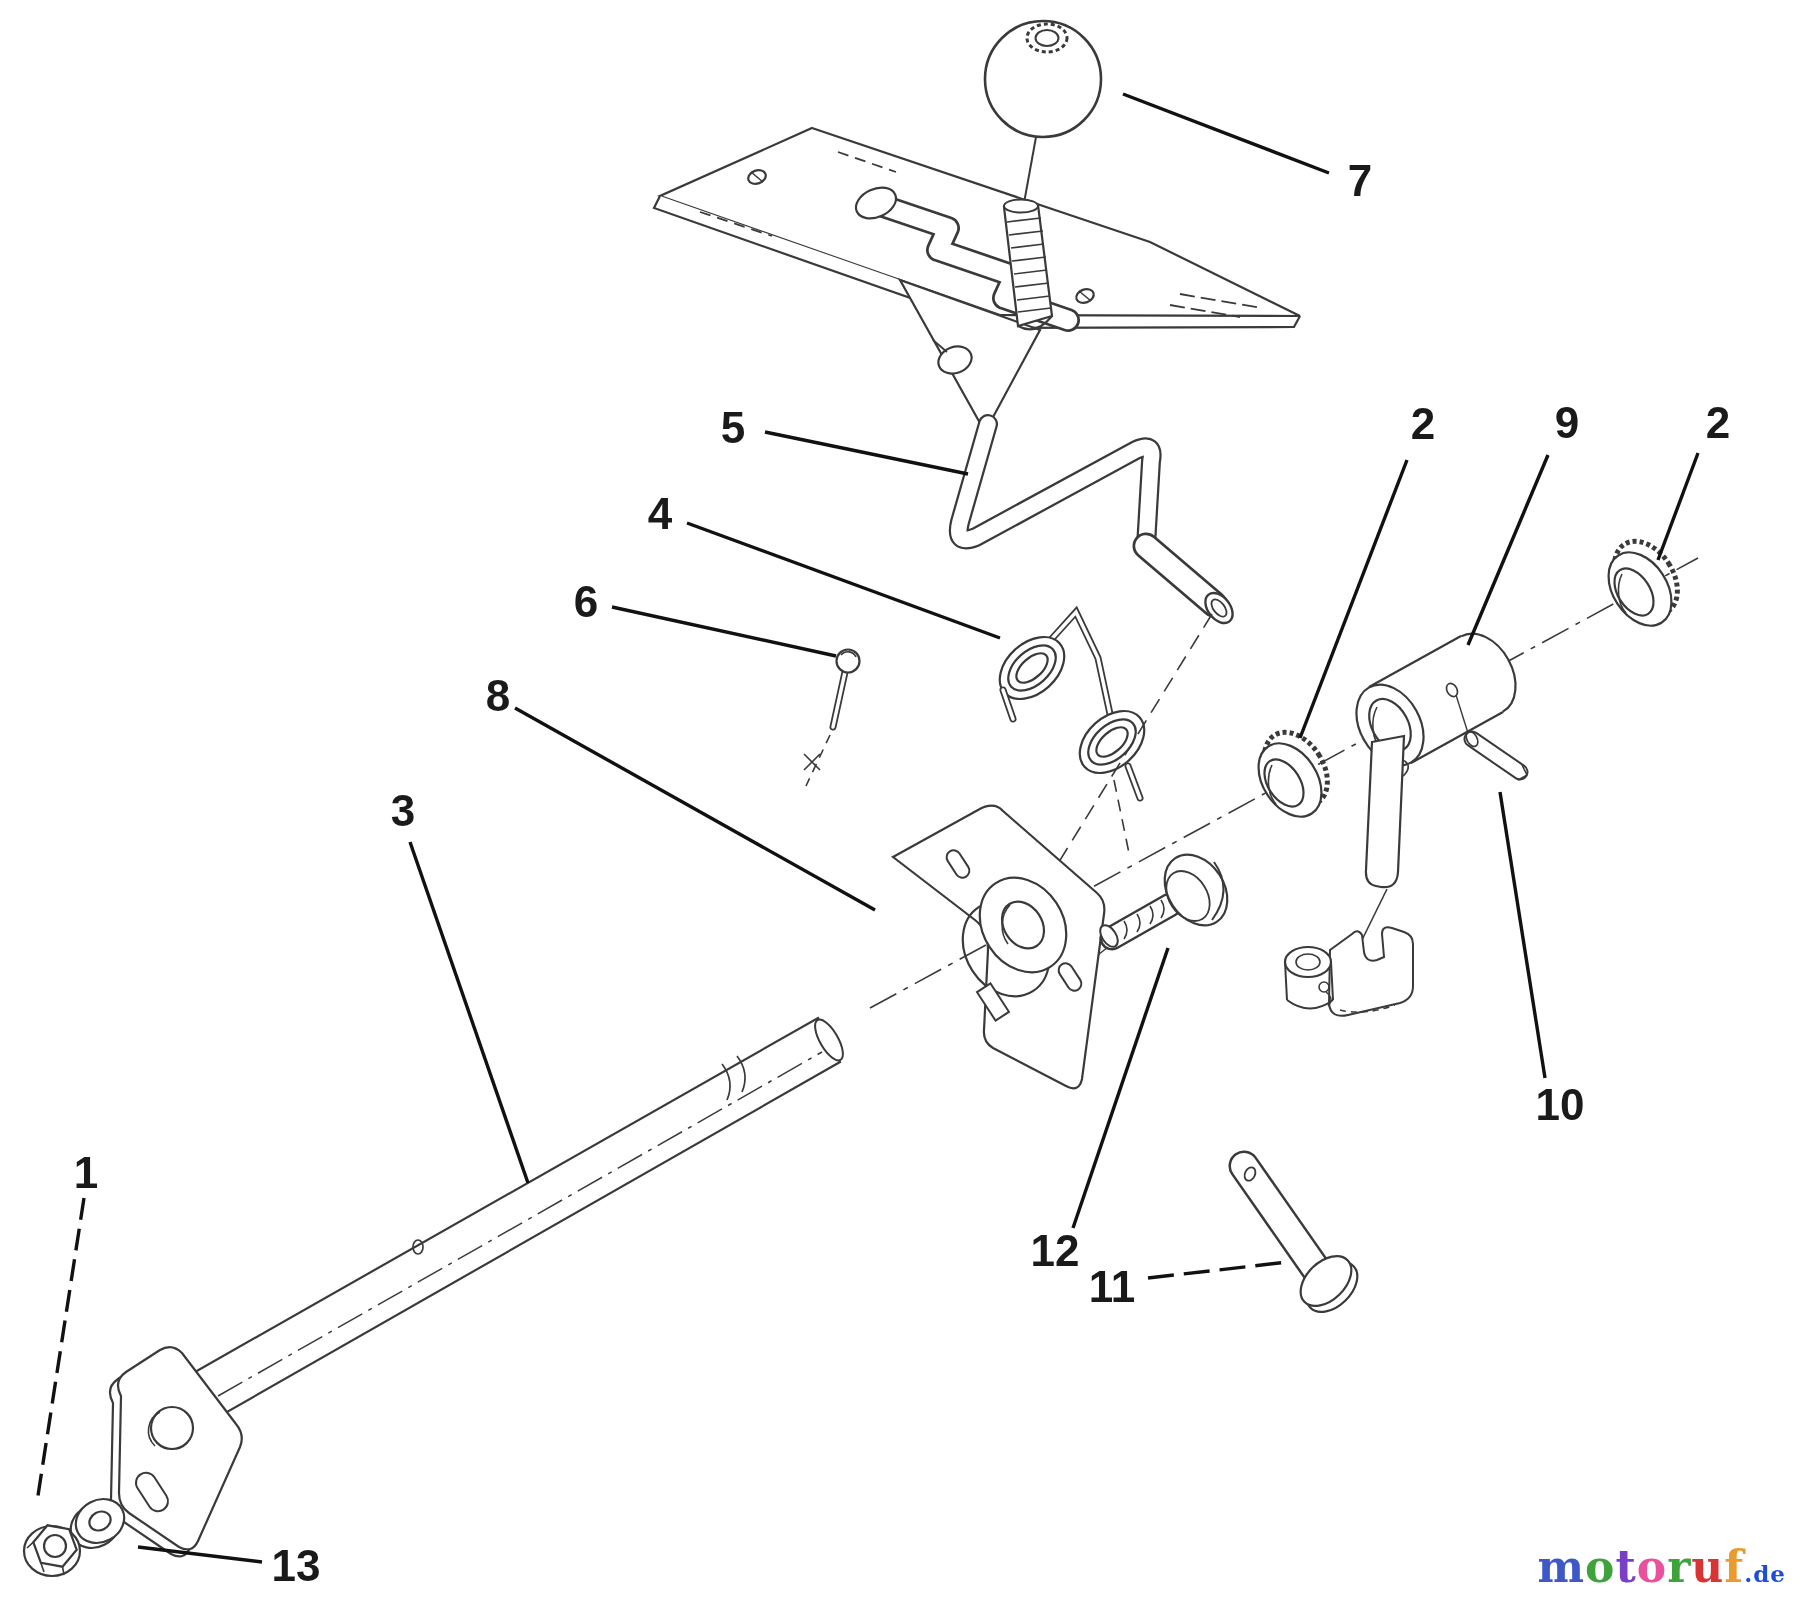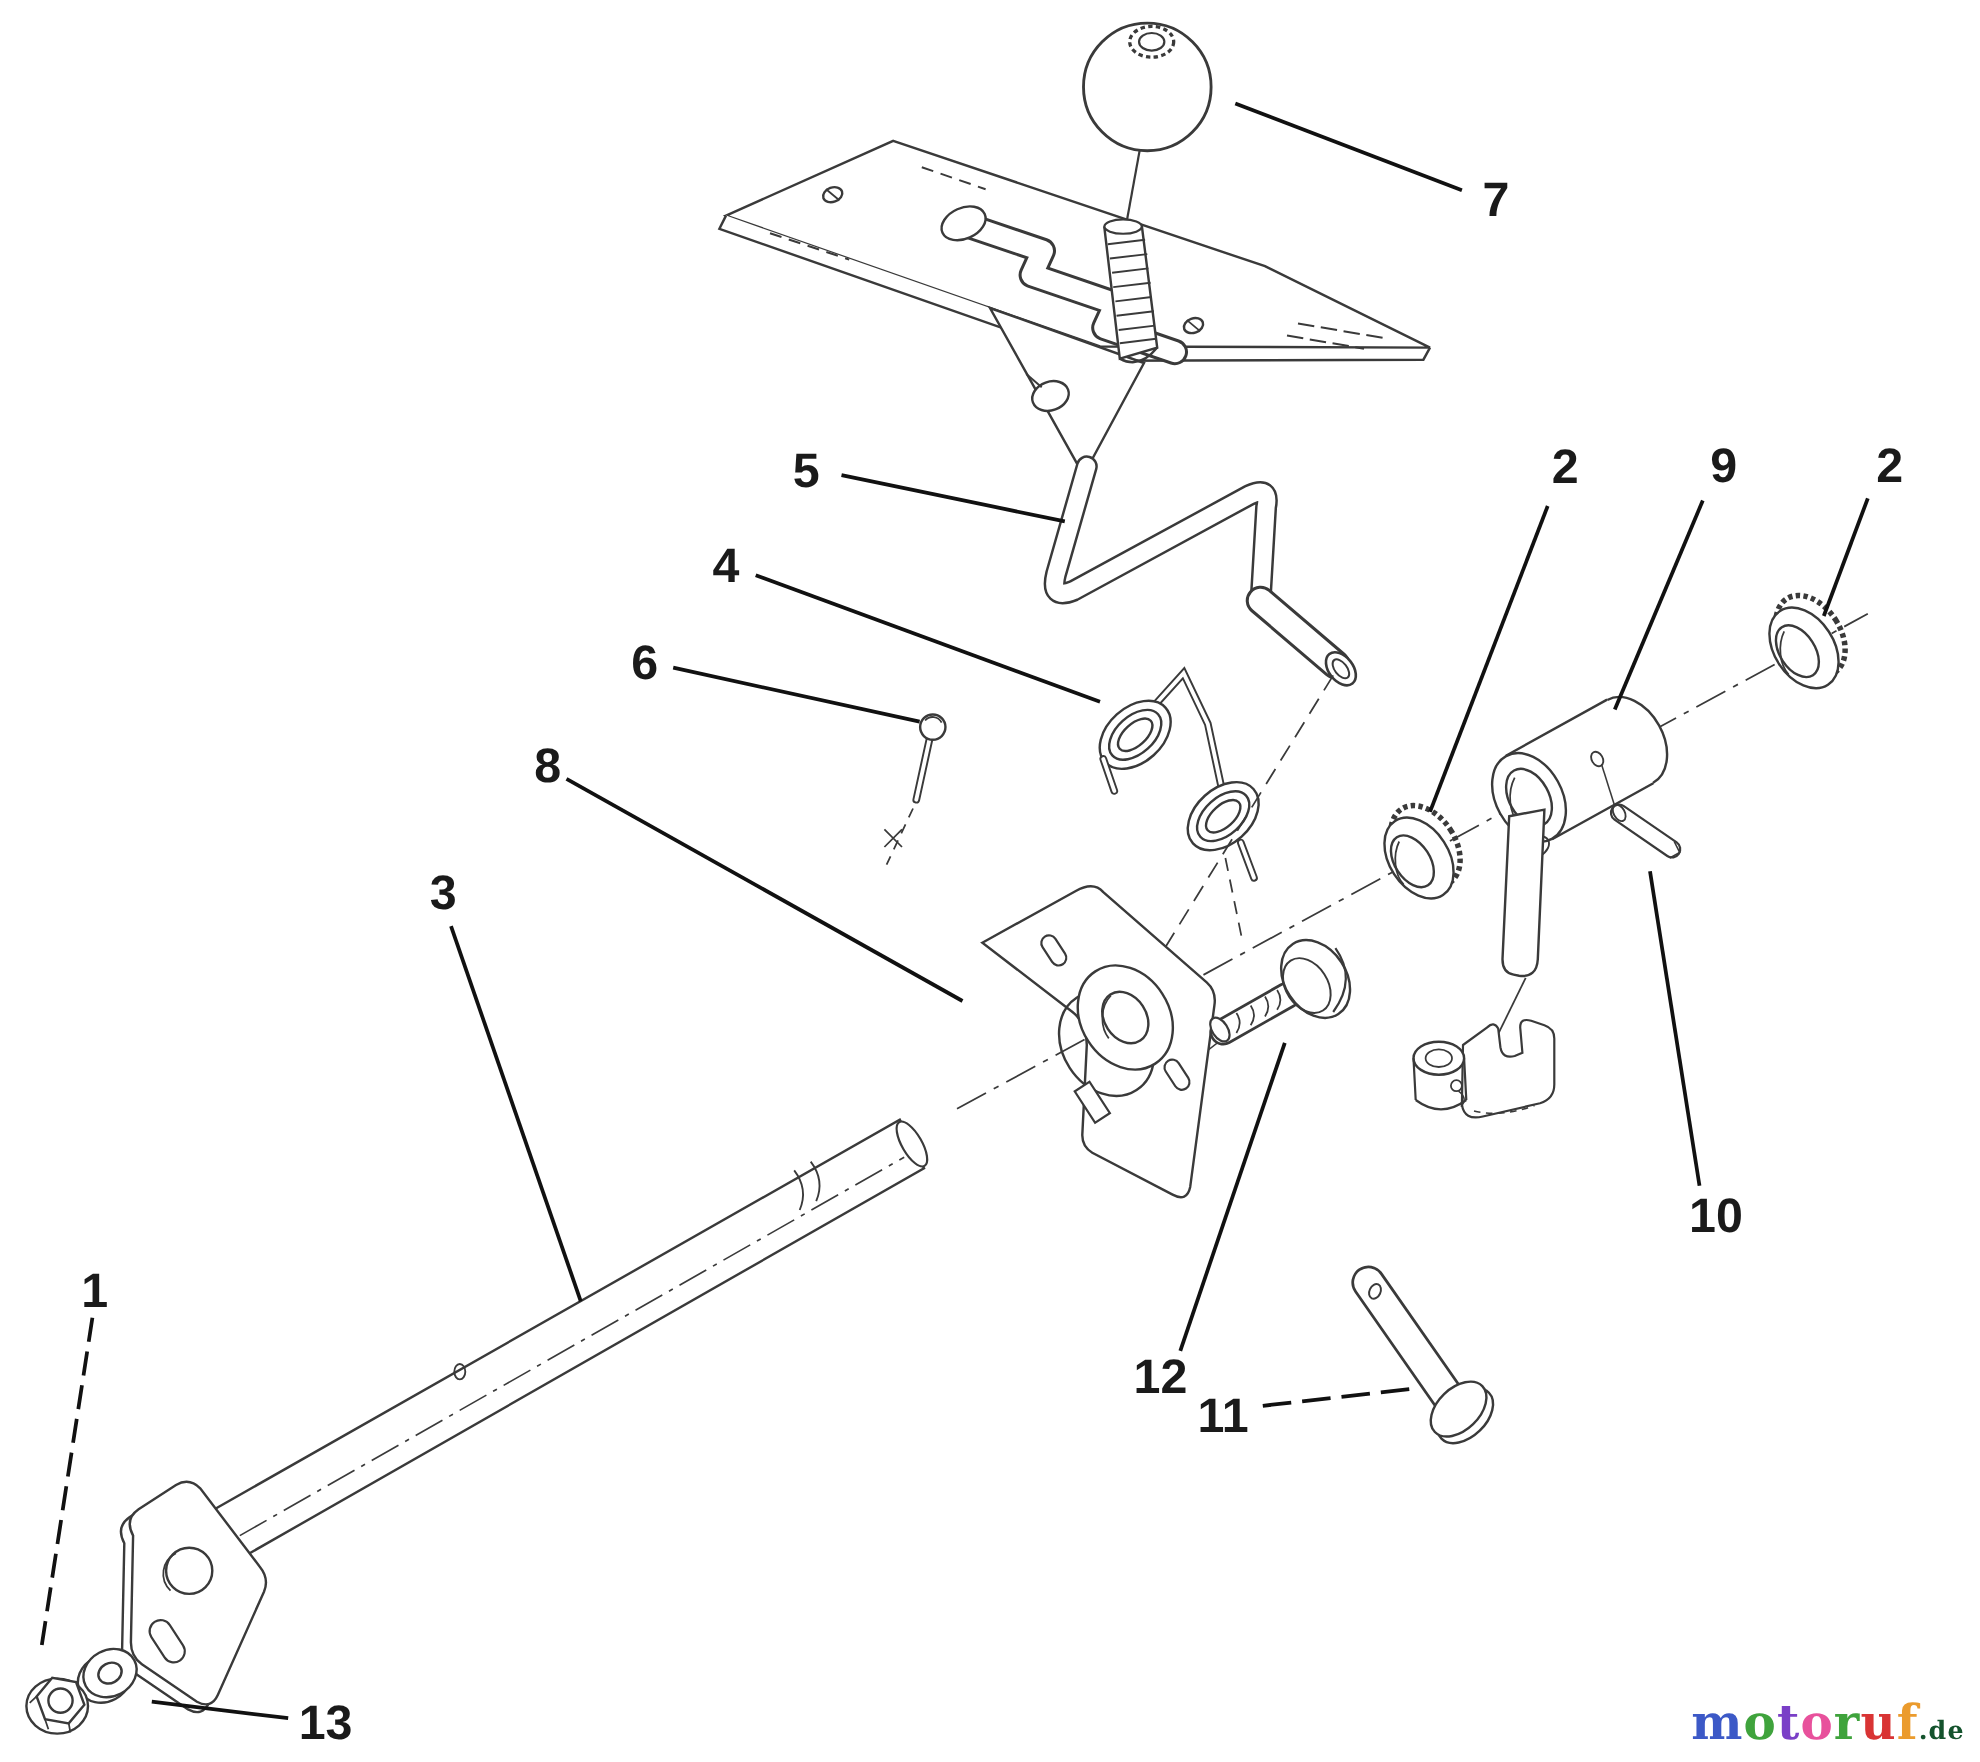--- a/index.html
+++ b/index.html
@@ -245,15 +245,15 @@
     <text class="callout" x="1718" y="438">2</text>
     <text class="callout" x="1560" y="1120">10</text>
     <text class="callout" x="1055" y="1266">12</text>
     <text class="callout" x="1112" y="1302">11</text>
     <text class="callout" x="86" y="1188">1</text>
     <text class="callout" x="296" y="1581">13</text>
   </g>
 </svg>
 
   <div id="watermark">
-    <span style="color: rgb(60, 89, 199);">m</span><span style="color: rgb(63, 163, 60);">o</span><span style="color: rgb(122, 63, 199);">t</span><span style="color: rgb(232, 81, 156);">o</span><span style="color: rgb(63, 163, 60);">r</span><span style="color: rgb(217, 52, 52);">u</span><span style="color: rgb(235, 155, 45);">f</span><span class="suffix" style="color: #14532d;">.de</span>
+    <span style="color: rgb(60, 89, 199);">m</span><span style="color: rgb(63, 163, 60);">o</span><span style="color: rgb(122, 63, 199);">t</span><span style="color: rgb(232, 81, 156);">o</span><span style="color: rgb(63, 163, 60);">r</span><span style="color: rgb(217, 52, 52);">u</span><span style="color: rgb(235, 155, 45);">f</span><span class="suffix" style="color: #1d4ed8;">.de</span>
   </div>
 </div>
 
 </body></html>

